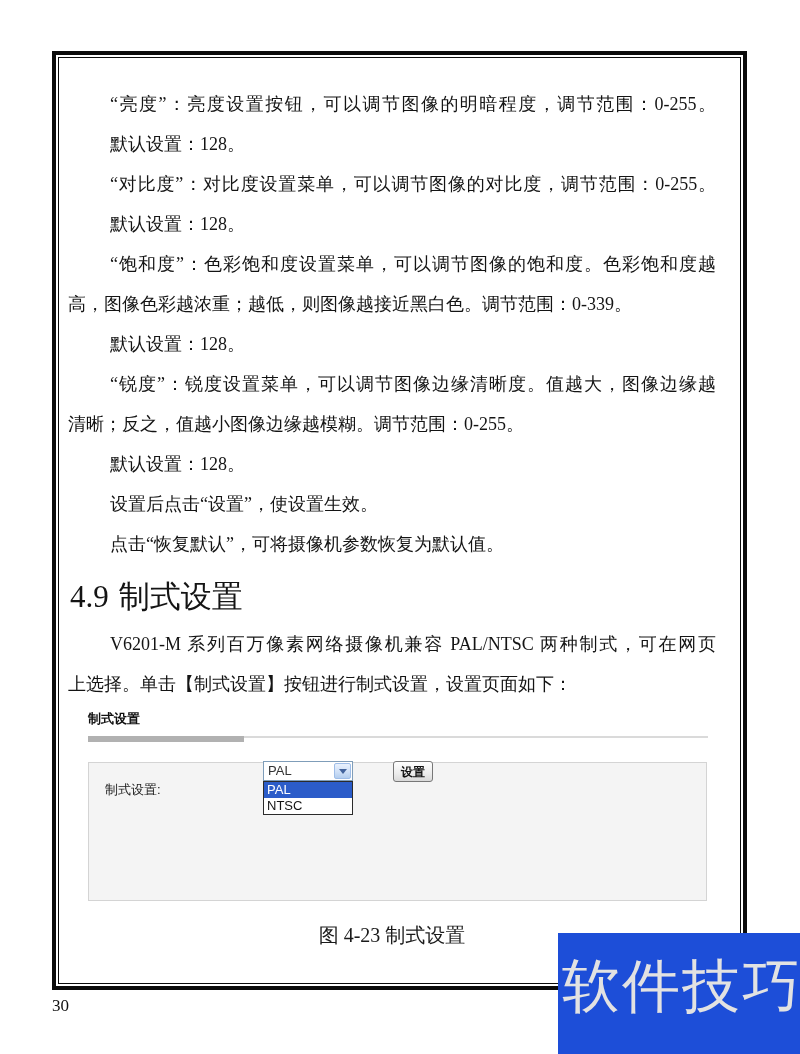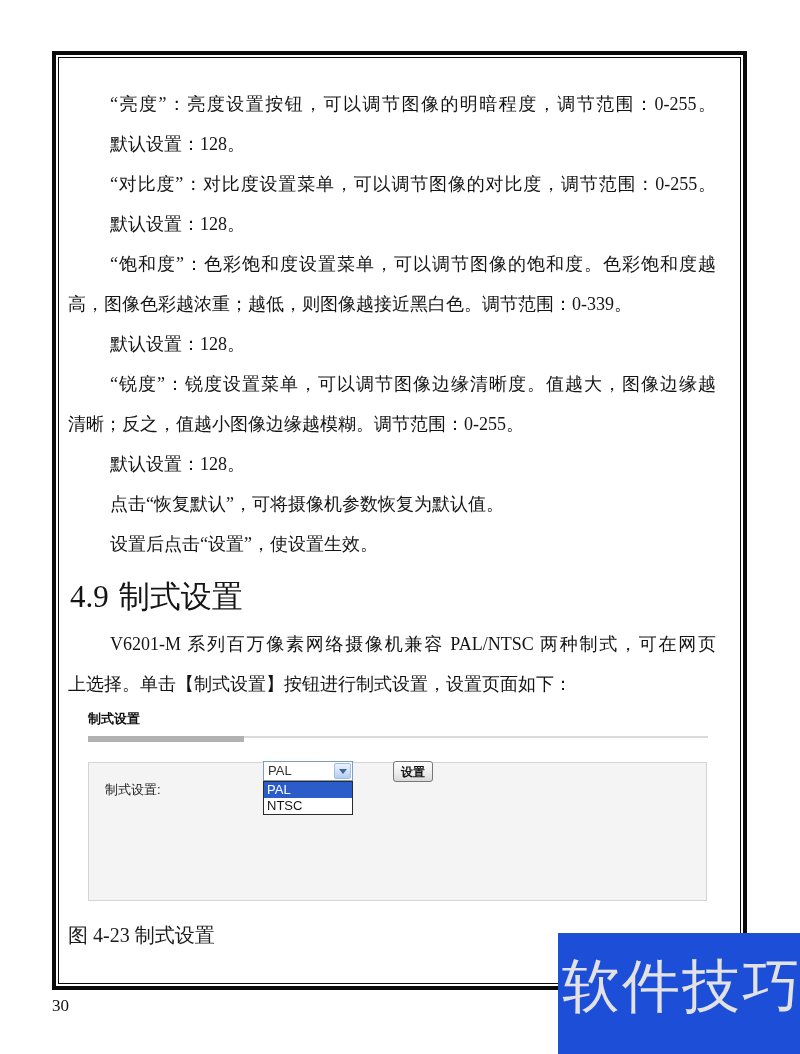--- a/index.html
+++ b/index.html
@@ -61,21 +61,21 @@
   .combo-option{height:16px;line-height:16px;font-size:13px;padding-left:3px;color:#141414;}
   .combo-option.selected{background:#2b5cc9;color:#ffffff;}
   .xp-button{
     position:absolute;left:325px;top:51px;width:40px;height:21px;box-sizing:border-box;
     border:1px solid #777777;border-radius:3px;
     background:linear-gradient(180deg,#fefefe 0%,#ececec 60%,#d9d9d9 100%);
     font-size:12px;font-weight:bold;color:#111;text-align:center;line-height:18px;
     font-family:"Liberation Sans","DejaVu Sans",sans-serif;padding:0;
   }
   
-  .figure-caption{margin-top:16px;text-align:left;font-size:20px;color:#1a1a1a;}
+  .figure-caption{margin-top:16px;text-align:center;font-size:20px;color:#1a1a1a;}
   .page-number{
     position:absolute;left:52px;top:996px;width:695px;
     font-size:17px;color:#111;
   }
   .watermark-block{
     position:absolute;left:558px;top:933px;width:242px;height:121px;
     background:#1d4ed8;z-index:5;overflow:hidden;
   }
   .watermark-text{
     position:absolute;left:4px;top:24px;
@@ -94,22 +94,22 @@
         <div class="line indent stretch">“亮度”：亮度设置按钮，可以调节图像的明暗程度，调节范围：0-255。</div>
         <div class="line indent">默认设置：128。</div>
         <div class="line indent stretch">“对比度”：对比度设置菜单，可以调节图像的对比度，调节范围：0-255。</div>
         <div class="line indent">默认设置：128。</div>
         <div class="line indent stretch">“饱和度”：色彩饱和度设置菜单，可以调节图像的饱和度。色彩饱和度越</div>
         <div class="line">高，图像色彩越浓重；越低，则图像越接近黑白色。调节范围：0-339。</div>
         <div class="line indent">默认设置：128。</div>
         <div class="line indent stretch">“锐度”：锐度设置菜单，可以调节图像边缘清晰度。值越大，图像边缘越</div>
         <div class="line">清晰；反之，值越小图像边缘越模糊。调节范围：0-255。</div>
         <div class="line indent">默认设置：128。</div>
+        <div class="line indent">设置后点击“设置”，使设置生效。</div>
         <div class="line indent">点击“恢复默认”，可将摄像机参数恢复为默认值。</div>
-        <div class="line indent">设置后点击“设置”，使设置生效。</div>
       </div>
 
       <div class="sec-heading">
         <span class="num">4.9</span><span class="ttl">制式设置</span>
       </div>
 
       <div class="intro">
         <div class="line indent stretch">V6201-M 系列百万像素网络摄像机兼容 PAL/NTSC 两种制式，可在网页</div>
         <div class="line">上选择。单击【制式设置】按钮进行制式设置，设置页面如下：</div>
       </div>

